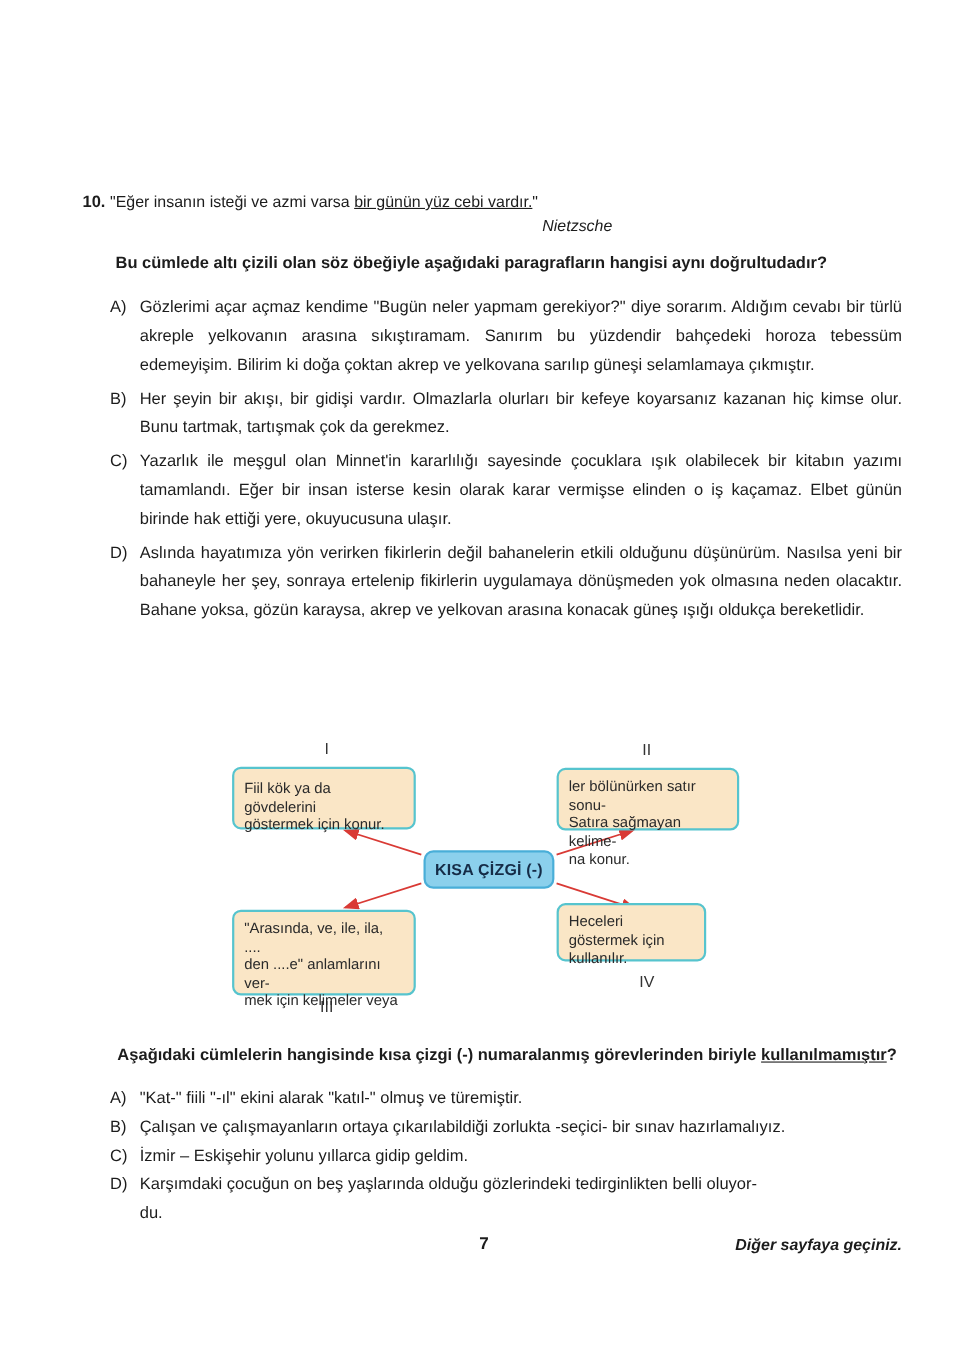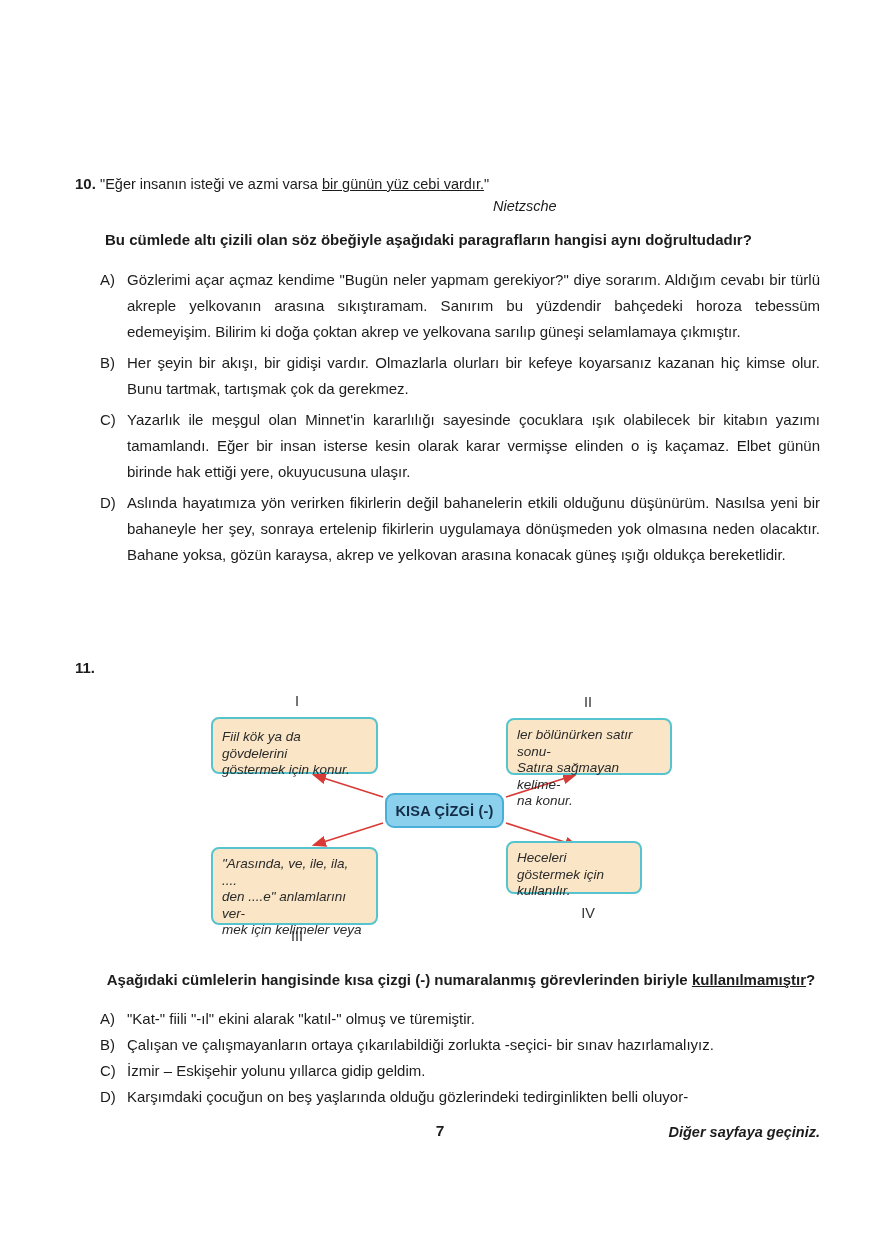--- a/index.html
+++ b/index.html
@@ -42,21 +42,20 @@
   .diagram{position:relative;width:540px;height:262px;margin-left:105px;margin-top:12px;}
   .diagram svg{position:absolute;left:0;top:0;}
   .node{
     position:absolute;
     background:var(--node-fill);
     border:2px solid var(--node-border);
     border-radius:8px;
     padding:7px 9px 0 9px;
     font-size:13.5px;line-height:16.5px;
     color:#2a2a2a;
-    font-style:italic;
   }
   .node .opt-line{display:block;}
   #node1{left:31px;top:27px;width:167px;height:57px;padding-top:10px;}
   #node2{left:326px;top:28px;width:166px;height:57px;}
   #node3{left:31px;top:157px;width:167px;height:78px;}
   #node4{left:326px;top:151px;width:136px;height:53px;}
   .numeral{position:absolute;width:26px;text-align:center;font-size:14.5px;color:#333;}
   #num1{left:104px;top:3px;}
   #num2{left:395px;top:4px;}
   #num3{left:104px;top:238px;}
@@ -104,23 +103,20 @@
         <span class="opt-text">Yazarlık ile meşgul olan Minnet'in kararlılığı sayesinde çocuklara ışık olabilecek bir kitabın yazımı tamamlandı. Eğer bir insan isterse kesin olarak karar vermişse elinden o iş kaçamaz. Elbet günün birinde hak ettiği yere, okuyucusuna ulaşır.</span>
       </div>
       <div class="opt">
         <span class="opt-letter">D)</span>
         <span class="opt-text">Aslında hayatımıza yön verirken fikirlerin değil bahanelerin etkili olduğunu düşünürüm. Nasılsa yeni bir bahaneyle her şey, sonraya ertelenip fikirlerin uygulamaya dönüşmeden yok olmasına neden olacaktır. Bahane yoksa, gözün karaysa, akrep ve yelkovan arasına konacak güneş ışığı oldukça bereketlidir.</span>
       </div>
     </div>
   </section>
 
   <section class="q-block" id="q11">
-    <div class="q-row">
-      <span class="q-num">11.</span>
-    </div>
 
     <div class="diagram">
       <svg width="540" height="262" viewBox="0 0 540 262">
         <defs>
           <marker id="ah" markerWidth="9" markerHeight="7" refX="7.5" refY="3.5" orient="auto">
             <path d="M0,0 L9,3.5 L0,7 z" fill="#d93a35"></path>
           </marker>
         </defs>
         <line x1="203" y1="107" x2="134" y2="85" stroke="#d93a35" stroke-width="1.6" marker-end="url(#ah)"></line>
         <line x1="326" y1="107" x2="395" y2="85" stroke="#d93a35" stroke-width="1.6" marker-end="url(#ah)"></line>
@@ -177,20 +173,21 @@
       <div class="opt">
         <span class="opt-letter">C)</span>
         <span class="opt-text">
           <span class="opt-line">İzmir – Eskişehir yolunu yıllarca gidip geldim.</span>
         </span>
       </div>
       <div class="opt">
         <span class="opt-letter">D)</span>
         <span class="opt-text">
           <span class="opt-line">Karşımdaki çocuğun on beş yaşlarında olduğu gözlerindeki tedirginlikten belli oluyor-</span>
+          <span class="opt-line">du.</span>
         </span>
       </div>
     </div>
   </section>
 
   <div class="page-number">7</div>
   <div class="footer-note">Diğer sayfaya geçiniz.</div>
 
 </div>
 

